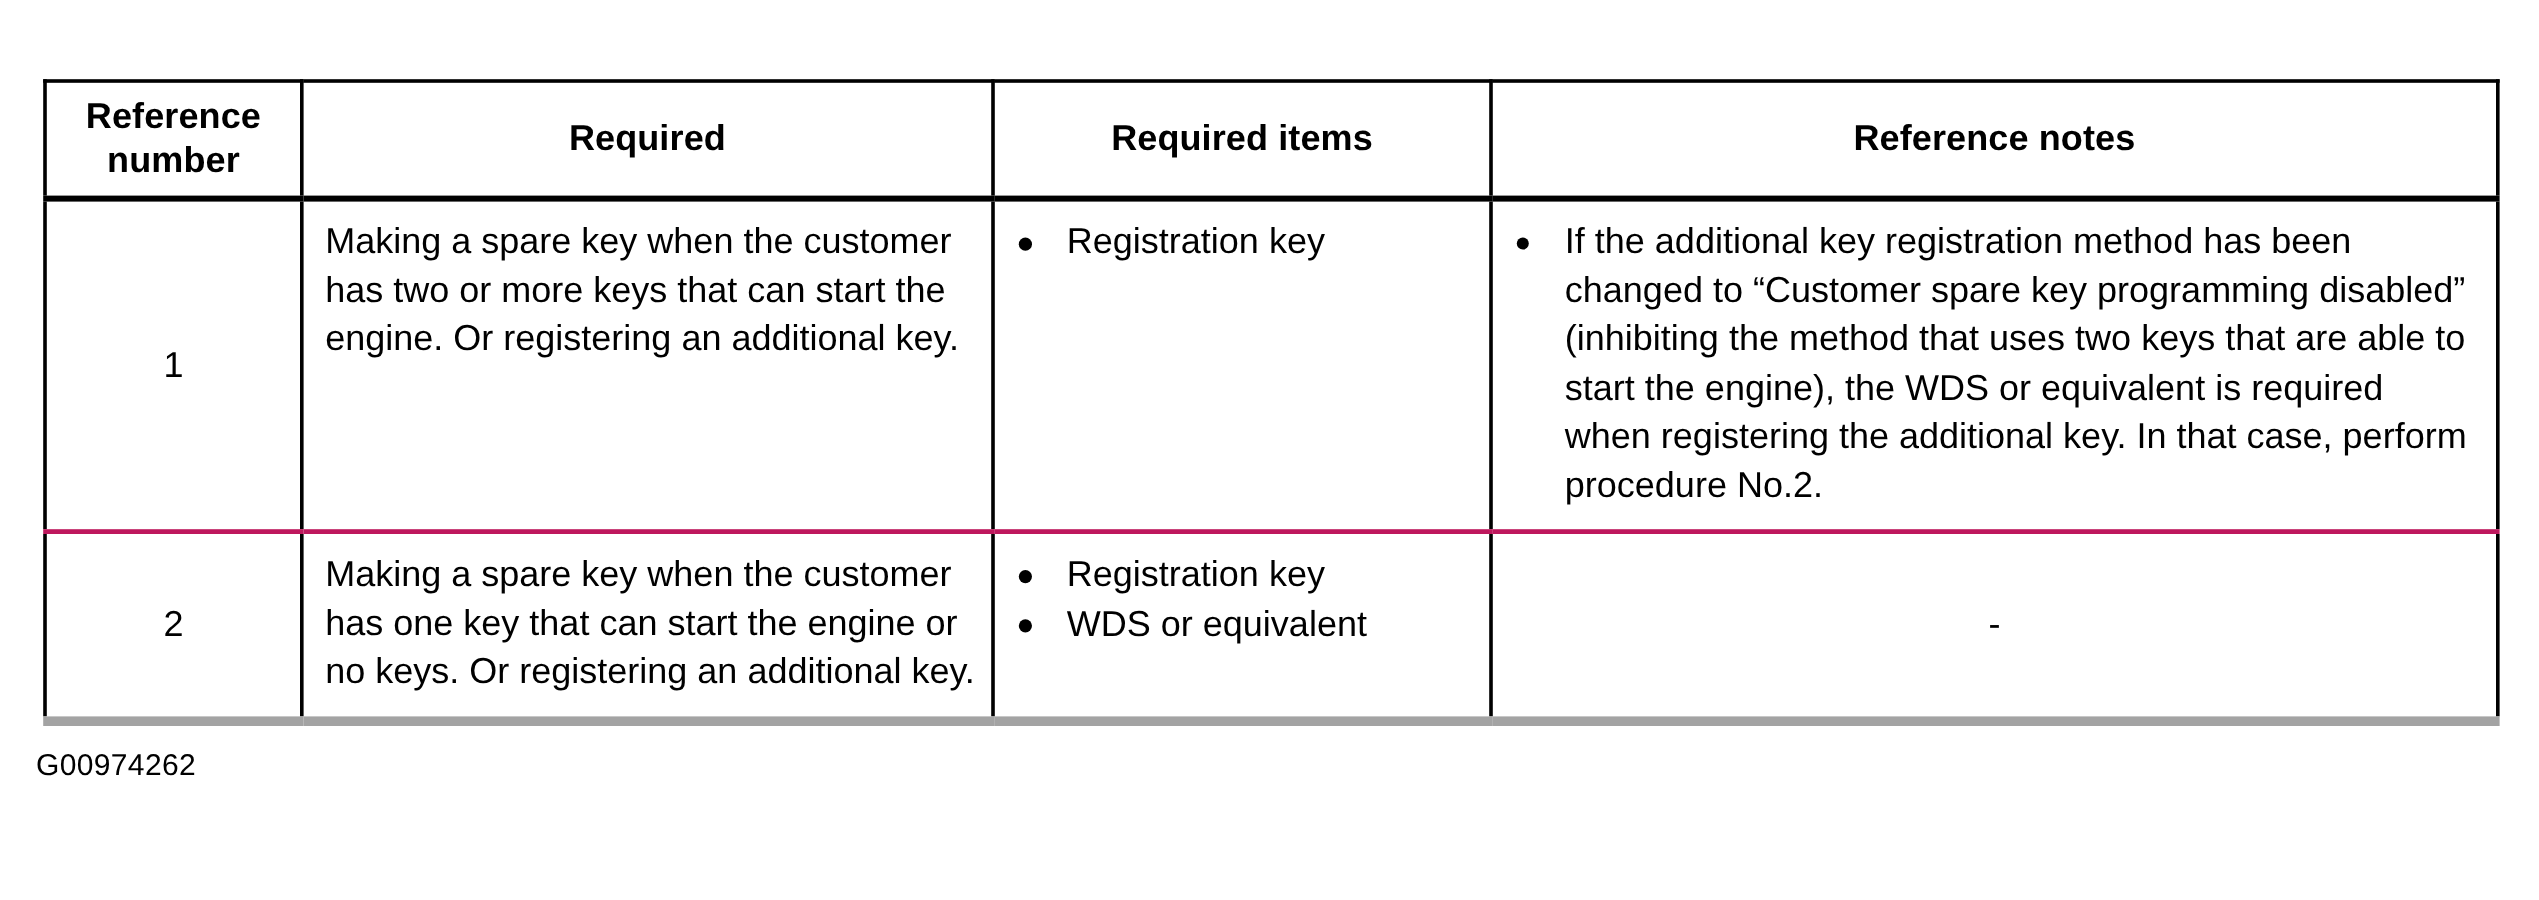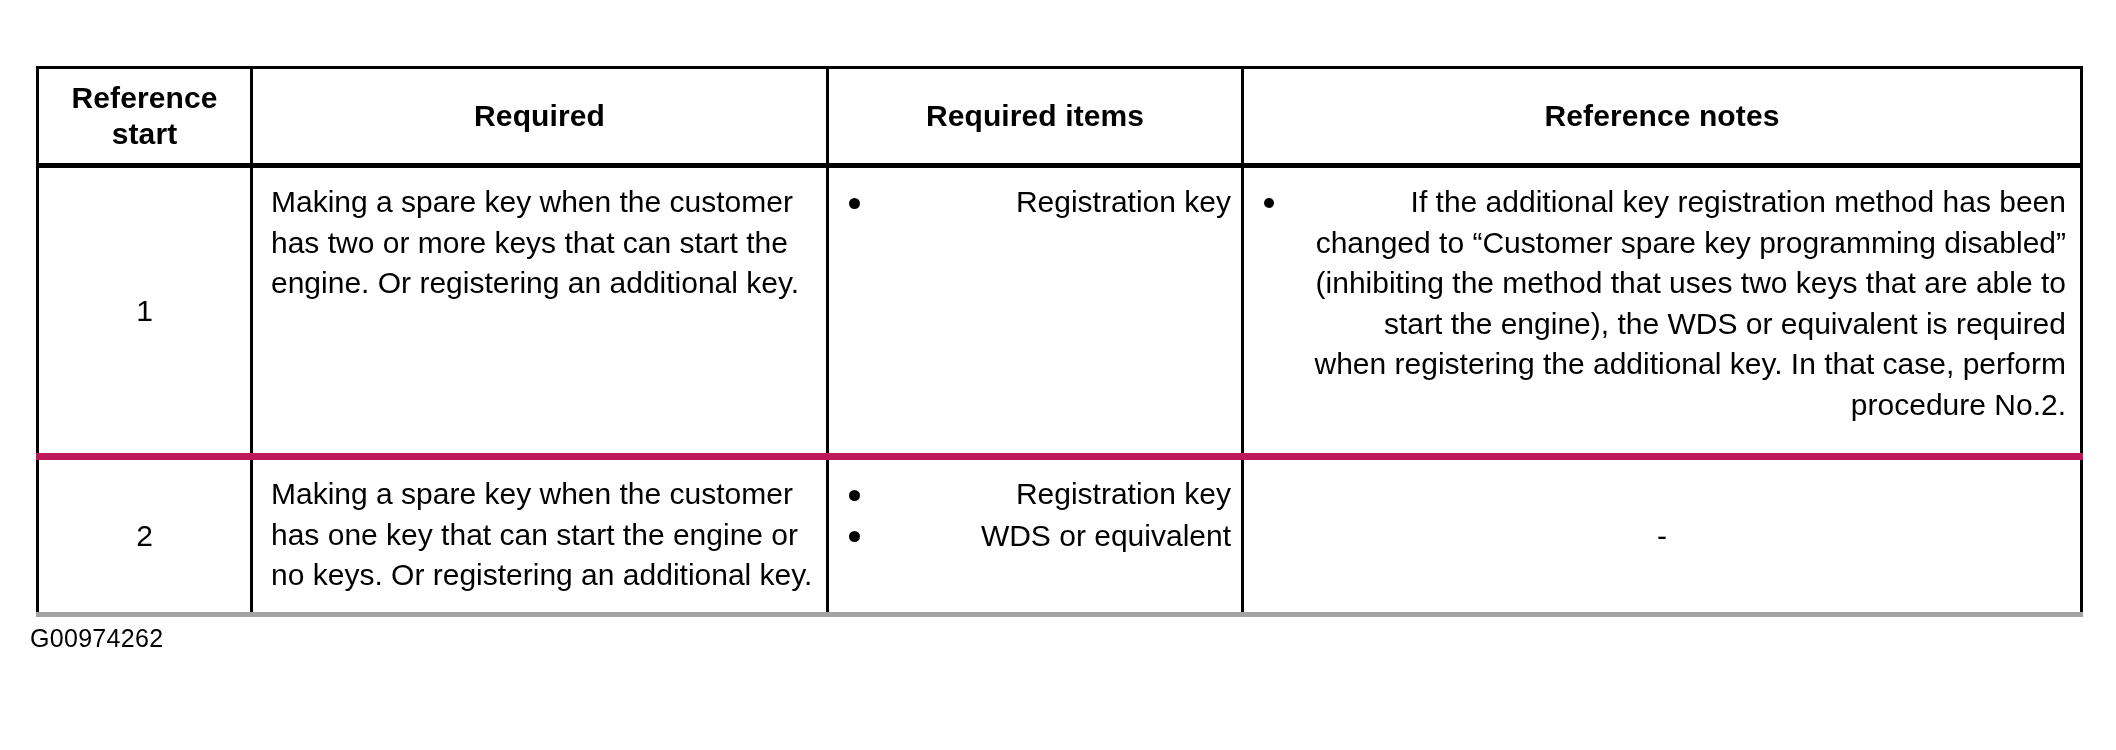--- a/index.html
+++ b/index.html
@@ -64,24 +64,24 @@
     height: 82px;
     padding: 6px 8px;
     letter-spacing: 0.1px;
   }
   .ref-table thead th.ref-head {
     line-height: 1.2;
   }
 
   
   .ref-table tbody td {
-    border-bottom: 7px solid #be185d;
+    border-bottom: 4px solid #be185d;
   }
   .ref-table tbody tr:last-child td {
-    border-bottom: 5px solid #a3a3a3;
+    border-bottom: 8px solid #a3a3a3;
   }
 
   .cell-ref {
     text-align: center;
     vertical-align: middle !important;
     font-size: 30px;
     line-height: 1.25;
   }
 
   .cell-sit {
@@ -105,42 +105,41 @@
   .cell-notes.centered {
     text-align: center;
     vertical-align: middle !important;
     padding: 0 !important;
   }
 
   .bullet-list {
     list-style: none;
     margin: 0;
     padding: 0;
-    text-align: right;
   }
   .bullet-list li {
     position: relative;
     padding-left: 50px;
     margin: 0 0 1px 0;
     line-height: 1.35;
   }
   .bullet-list li .bullet-dot {
     position: absolute;
     left: 10px;
     top: 0.52em;
     width: 11px;
     height: 11px;
     background: #000;
     border-radius: 50%;
     display: block;
   }
 
   .notes-list li {
     padding-left: 48px;
-    margin-bottom: 12px;
+    margin-bottom: 0;
   }
   .notes-list li .bullet-dot {
     left: 8px;
     top: 0.54em;
     width: 10px;
     height: 10px;
   }
 
   .dash-mark {
     font-size: 30px;
@@ -172,21 +171,21 @@
       <col class="c-ref">
       <col class="c-sit">
       <col class="c-req">
       <col class="c-notes">
     </colgroup>
 
     <thead>
       <tr>
         <th class="ref-head">
           <span>Reference</span><br>
-          <span>start</span>
+          <span>number</span>
         </th>
         <th>Required</th>
         <th>Required items</th>
         <th>Reference notes</th>
       </tr>
     </thead>
 
     <tbody>
 
       <tr>

